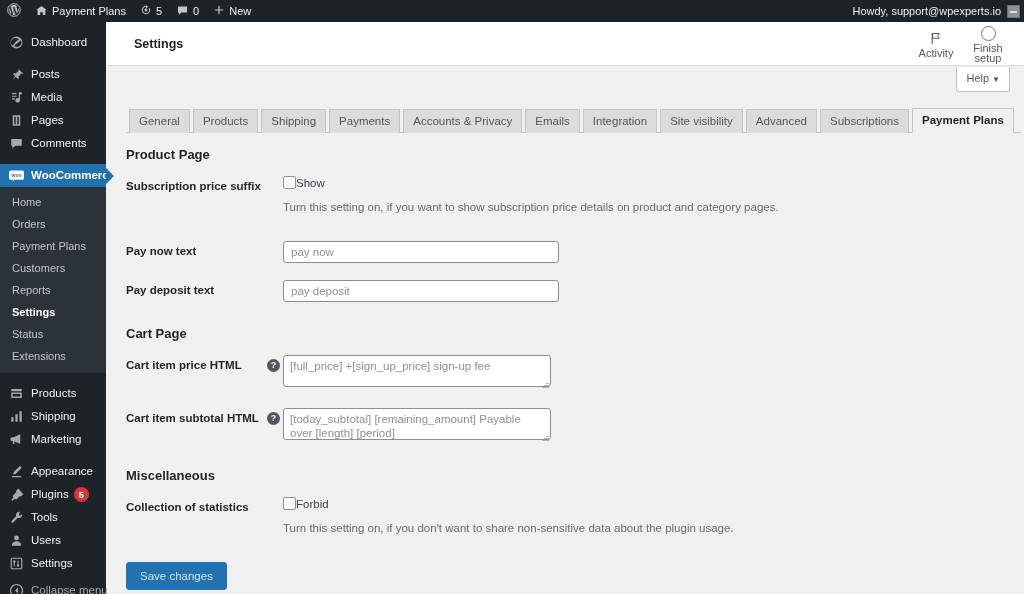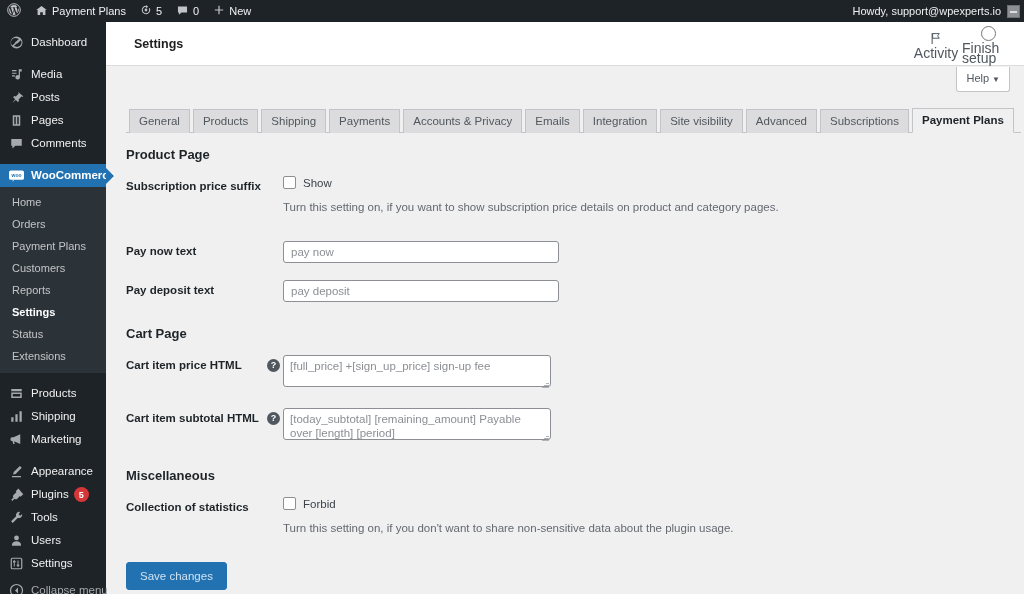--- a/index.html
+++ b/index.html
@@ -112,21 +112,21 @@
     position: absolute; right: 10px; top: 0;
     height: 44px; display: flex; align-items: flex-start;
   }
   .wc-hitem {
     width: 52px; height: 44px;
     display: flex; flex-direction: column;
     align-items: center; justify-content: center;
     gap: 1px;
     color: #50575e;
   }
-  .wc-hitem .lbl { font-size: 14px; color: #50575e; line-height: 10px; }
+  .wc-hitem .lbl { font-size: 11px; color: #50575e; line-height: 10px; text-align: center; }
   .wc-hitem .ic { height: 16px; display: flex; align-items: center; }
   .setup-ring {
     width: 15px; height: 15px; border-radius: 50%;
     border: 1.3px solid #757575;
   }
 
   
   .help-tab {
     position: absolute; right: 14px; top: 45px;
     background: #fff;
@@ -177,21 +177,21 @@
     margin: 0 0 14px 0;
   }
   .section-title.spaced { margin-top: 24px; }
   .frow { display: flex; align-items: flex-start; margin-bottom: 0; }
   .flabel {
     width: 157px; flex: 0 0 157px;
     font-size: 11.5px; font-weight: 700; color: #1d2327;
     padding-top: 3px; line-height: 15px;
   }
   .ffield { flex: 1 1 auto; position: relative; }
-  .cbrow { display: flex; align-items: center; gap: 7px; }
+  .cbrow { display: flex; align-items: center; }
   .cb {
     width: 13px; height: 13px;
     border: 1px solid #8c8f94; background: #fff;
     border-radius: 2px; flex: 0 0 13px;
   }
   .cb-label { font-size: 11.5px; color: #3c434a; }
   .fdesc {
     font-size: 11.5px; color: #646970;
     margin-top: 11px; line-height: 15px;
   }
@@ -315,33 +315,33 @@
         </svg>
     </span>
     <span class="mlabel">Dashboard</span>
   </div>
 
   <div class="menu-gap"></div>
 
   <div class="menu-top">
     <span class="mi">
       <svg width="15" height="15" viewBox="0 0 20 20">
+          <path d="M13.2 2.5l-1.1 1.1 1 1L9 8.7 7 8.1 5.5 9.6l2.8 2.8-4 4.8 4.8-4 2.8 2.8 1.5-1.5-.6-2 4.1-4.1 1 1 1.1-1.1-6.8-5.8z" fill="currentColor"></path>
+        </svg>
+    </span>
+    <span class="mlabel">Posts</span>
+  </div>
+
+  <div class="menu-top">
+    <span class="mi">
+      <svg width="15" height="15" viewBox="0 0 20 20">
           <path d="M13 3v8.1a3 3 0 1 0 1.6 2.6V6h2.4V3H13zM4 4h6v1.5H4V4zm0 3.5h6V9H4V7.5zM4 11h4v1.5H4V11z" fill="currentColor"></path>
         </svg>
     </span>
     <span class="mlabel">Media</span>
-  </div>
-
-  <div class="menu-top">
-    <span class="mi">
-      <svg width="15" height="15" viewBox="0 0 20 20">
-          <path d="M13.2 2.5l-1.1 1.1 1 1L9 8.7 7 8.1 5.5 9.6l2.8 2.8-4 4.8 4.8-4 2.8 2.8 1.5-1.5-.6-2 4.1-4.1 1 1 1.1-1.1-6.8-5.8z" fill="currentColor"></path>
-        </svg>
-    </span>
-    <span class="mlabel">Posts</span>
   </div>
 
   <div class="menu-top">
     <span class="mi">
       <svg width="15" height="15" viewBox="0 0 20 20">
           <path d="M5 3h10v14H5V3zm2 2v10h2V5H7zm4 0v10h2V5h-2z" fill="currentColor"></path>
         </svg>
     </span>
     <span class="mlabel">Pages</span>
   </div>

